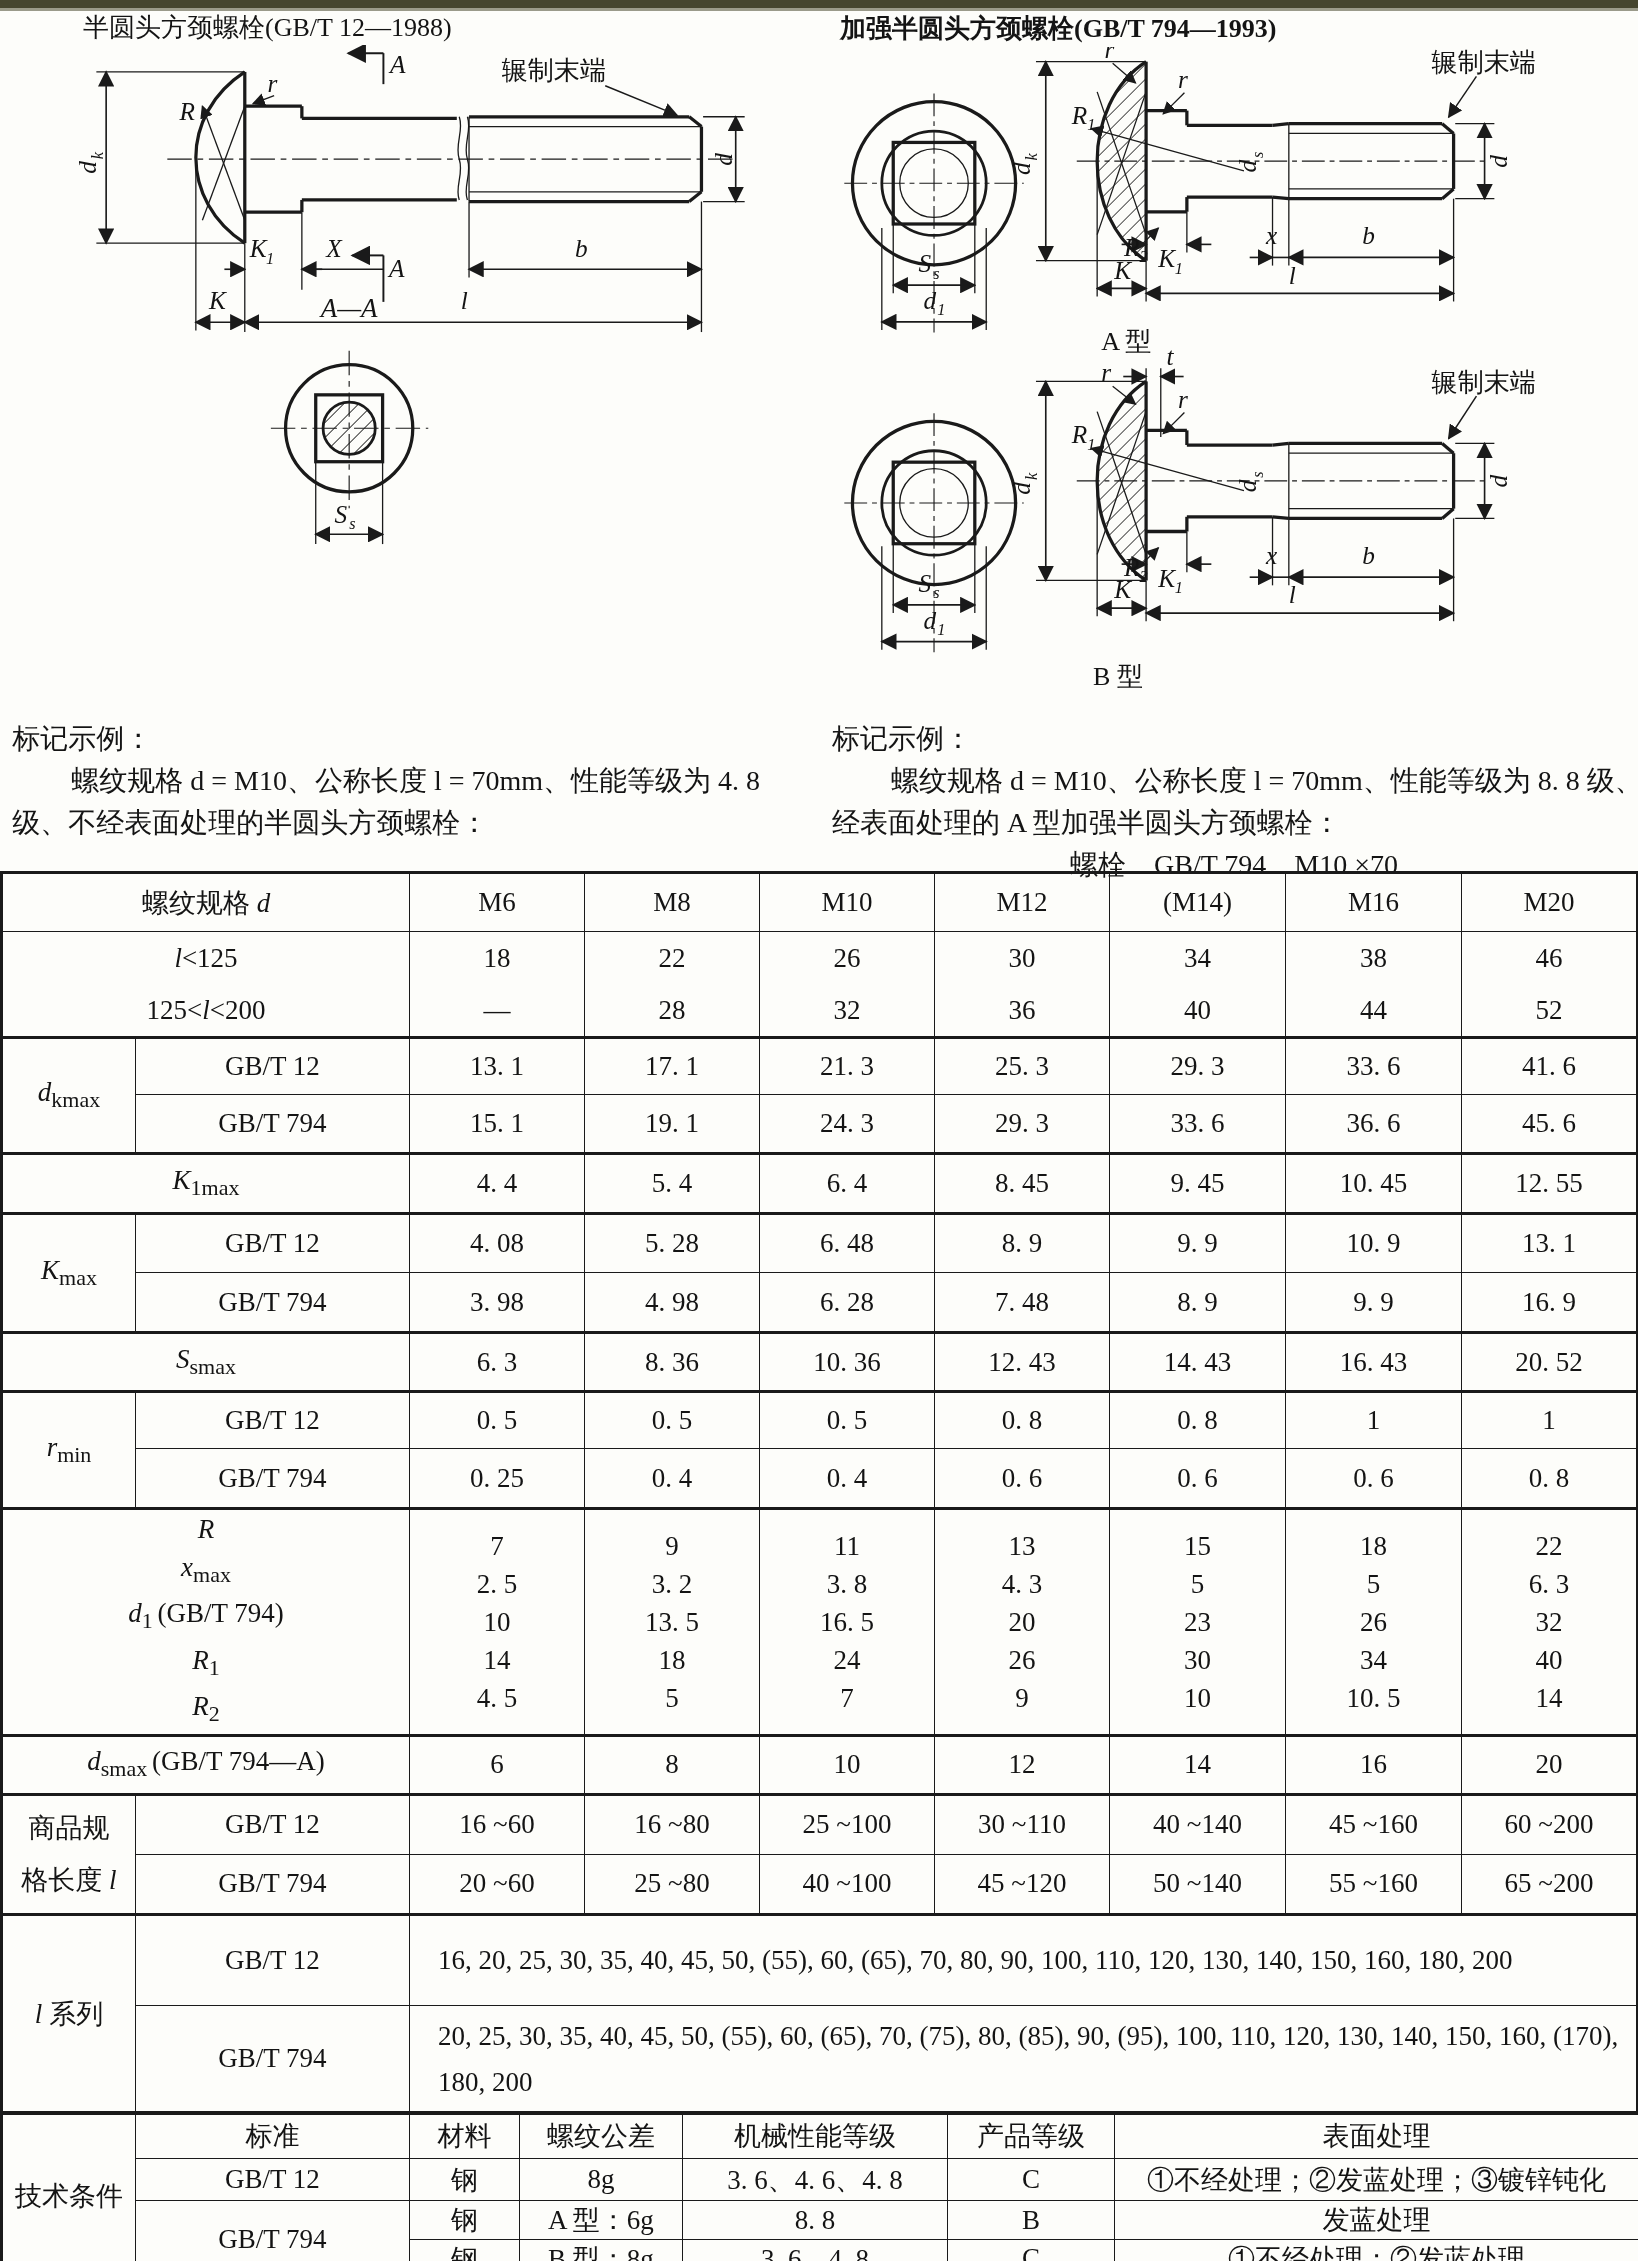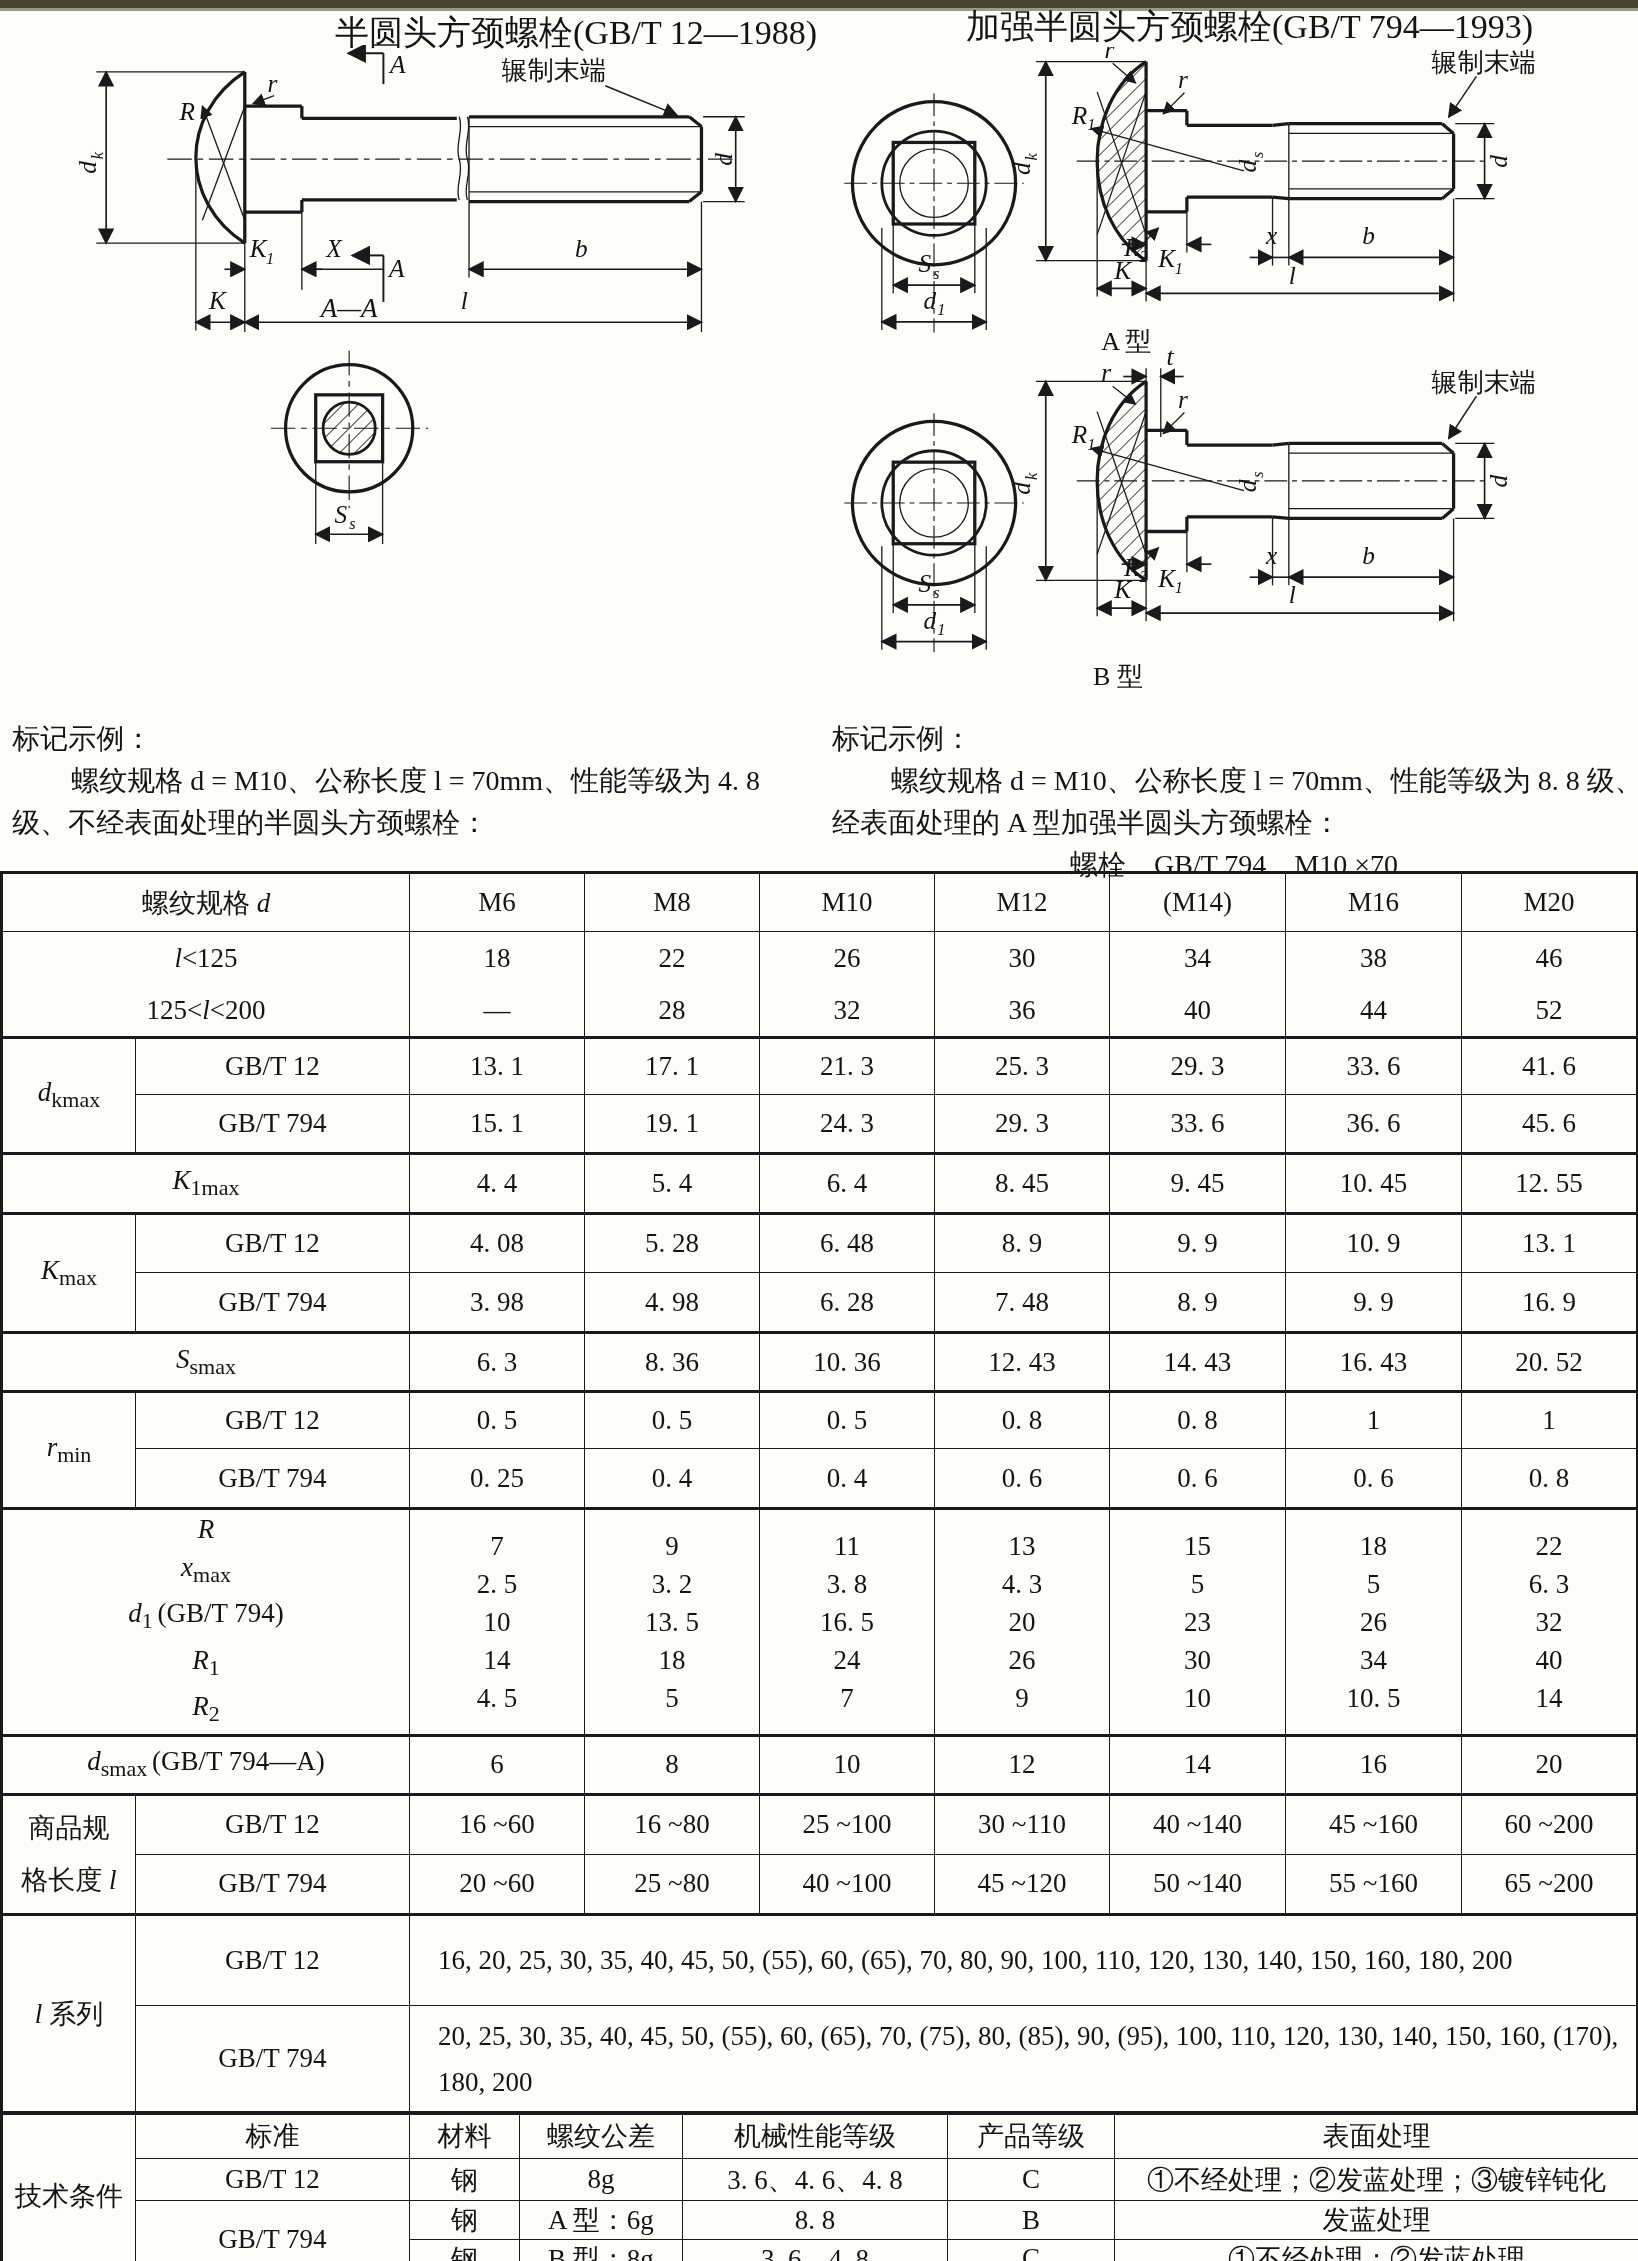--- a/index.html
+++ b/index.html
@@ -3,23 +3,23 @@
 <meta charset="utf-8">
 <style>
   html,body{margin:0;padding:0;}
   body{
     width:1638px;height:2261px;position:relative;overflow:hidden;
     background:#fdfdfa;color:#141414;
     font-family:"Liberation Serif","DejaVu Serif",serif;
   }
   .topbar{position:absolute;left:0;top:0;width:1638px;height:8.2px;background:#45452f;}
   .topbar2{position:absolute;left:0;top:8.2px;width:1638px;height:2.4px;background:#9a9a8a;}
-  .title{position:absolute;font-size:34px;font-weight:400;text-align:right;white-space:nowrap;}
+  .title{position:absolute;font-size:26px;font-weight:400;text-align:left;white-space:nowrap;}
   #title-left{left:83px;top:9.8px;width:734px;}
-  #title-right{left:840px;top:4px;width:693px;}
+  #title-right{left:840px;top:11px;width:693px;font-weight:bold;}
   .drawbox{position:absolute;}
   svg text{font-family:"Liberation Serif","DejaVu Serif",serif;font-size:31px;font-style:italic;fill:#141414;}
   svg text.ct{font-style:normal;font-size:32px;}
   svg text.sb{font-size:20px;}
   svg text.big{font-size:33px;}
   .mark{position:absolute;font-size:28px;line-height:42px;margin-top:28px;}
   #mark-left{left:12.2px;top:690px;width:808px;}
   #mark-right{left:832px;top:690px;width:804px;}
   .mk-line1{text-indent:59px;white-space:nowrap;}
   .mk-line2{white-space:nowrap;}

